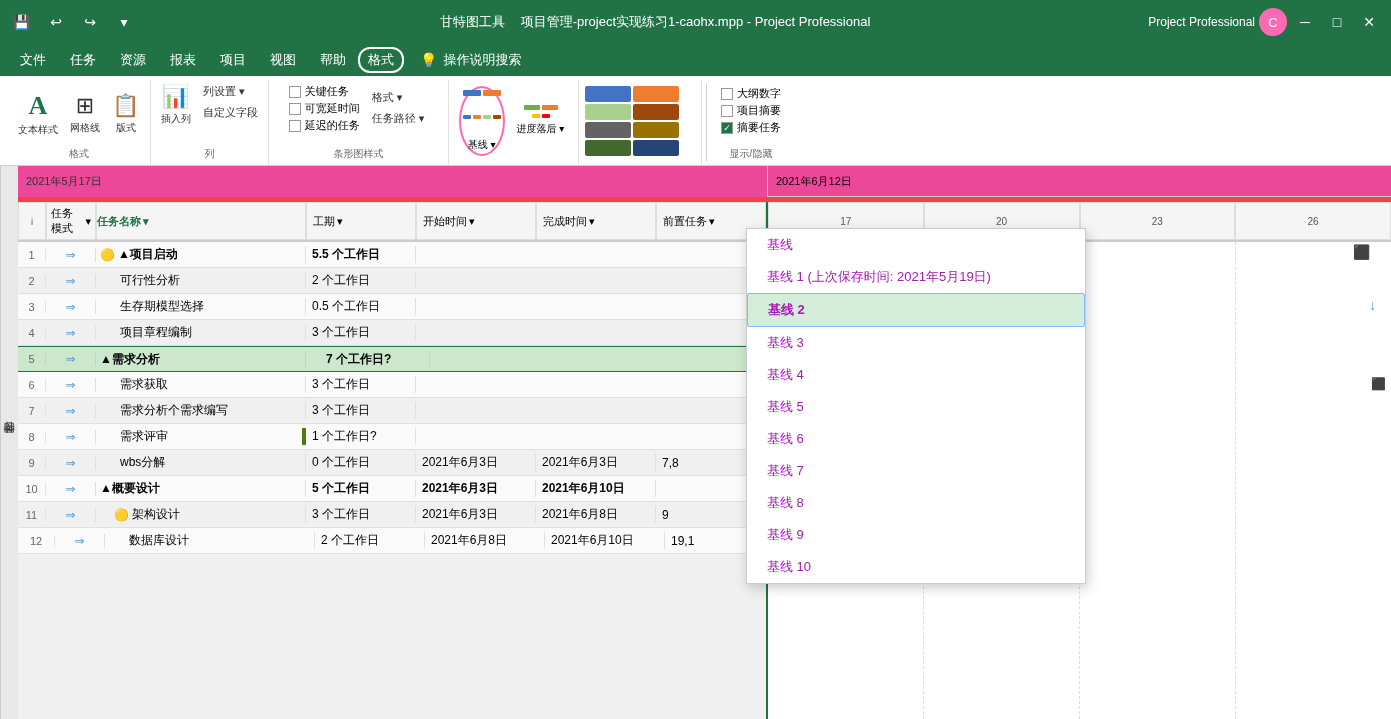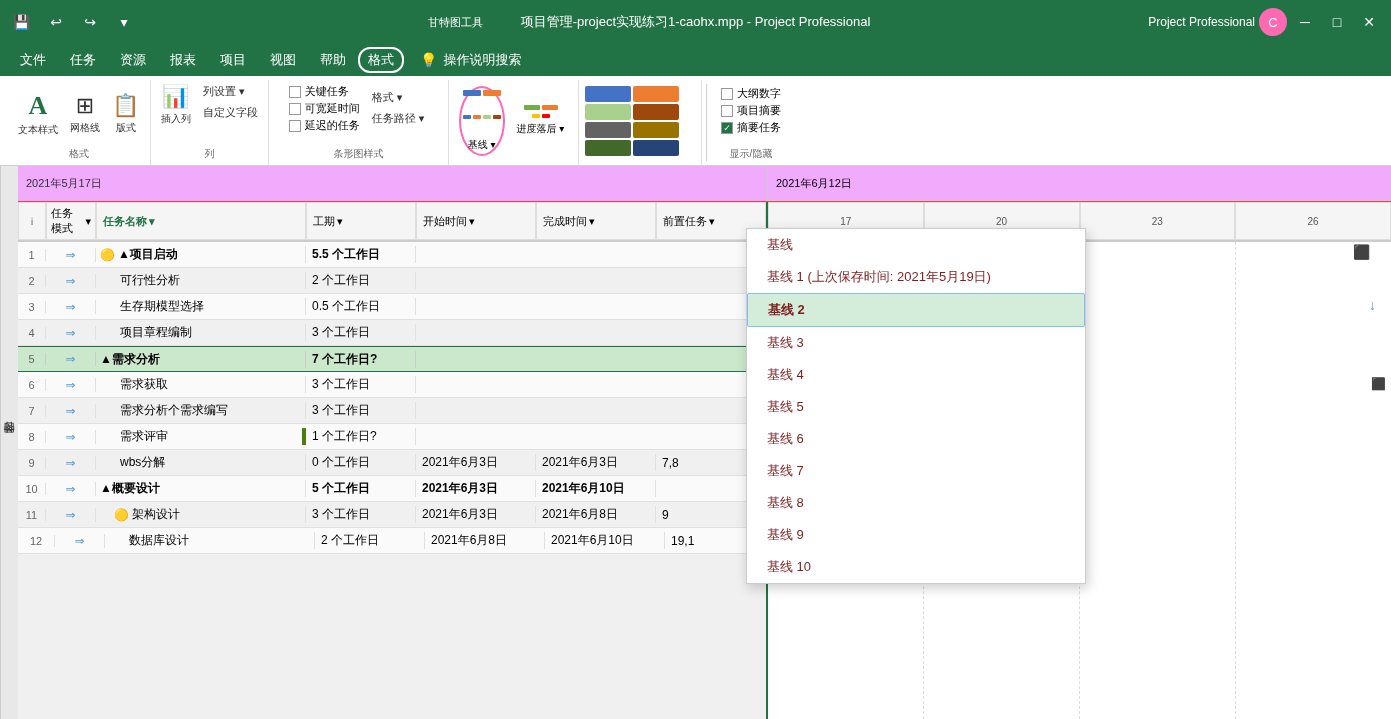--- a/index.html
+++ b/index.html
@@ -174,25 +174,25 @@
       border-right: 1px solid #ccc;
       writing-mode: vertical-rl;
       transform: rotate(180deg);
       font-size: 11px;
       color: #333;
       cursor: pointer;
     }
 
     
     .date-header {
-      background: #f0abfc;
+      background: #ec4899;
       height: 36px;
       display: flex;
       align-items: center;
-      border-bottom: 1px solid #ef4444;
+      border-bottom: 5px solid #ef4444;
       font-size: 11px;
     }
     .date-header-left {
       width: 750px;
       padding-left: 8px;
       display: flex;
       align-items: center;
       border-right: 1px solid #ccc;
       height: 100%;
       font-size: 11px;
@@ -207,21 +207,21 @@
       width: 340px;
       background: white;
       border: 1px solid #ccc;
       box-shadow: 2px 4px 12px rgba(0,0,0,0.2);
       z-index: 100;
       font-size: 13px;
     }
     .dd-item {
       padding: 7px 20px;
       cursor: pointer;
-      color: #7f1d1d;
+      color: #a21caf;
       border-bottom: none;
     }
     .dd-item.selected-dd {
       background: #d4edda;
       border: 1px solid #80bdff;
       border-radius: 2px;
       font-weight: bold;
     }
 
     
@@ -265,21 +265,21 @@
 </head>
 <body>
 
 <div id="title-bar">
   <div class="left-controls">
     <div class="tb-icon">💾</div>
     <div class="tb-icon">↩</div>
     <div class="tb-icon">↪</div>
     <div class="tb-icon">▾</div>
   </div>
-  <div style="position:absolute; left:428px; top:50%; transform:translateY(-50%); font-size:11px; color:white;">甘特图工具</div>
+  <div style="position:absolute; left:440px; top:50%; transform:translateY(-50%); font-size:13px; color:white;">甘特图工具</div>
   <div style="position:absolute; left:50%; transform:translateX(-50%); font-size:13px; color:white; white-space:nowrap;">项目管理-project实现练习1-caohx.mpp  -  Project Professional</div>
   <div class="right-controls">
     <span>Project Professional</span>
     <div class="user-btn">C</div>
     <div class="tb-icon">─</div>
     <div class="tb-icon">□</div>
     <div class="tb-icon">✕</div>
   </div>
 </div>
 
@@ -437,21 +437,21 @@
     </div>
 
     <div style="display:flex; background:#f5f5f5; border-bottom:2px solid #ccc;">
       <div style="display:flex; min-width:750px; border-right:2px solid #217346;">
         <div style="width:28px; border:1px solid #ddd; padding:3px 2px; text-align:center; font-size:10px; display:flex; align-items:center; justify-content:center;">
           <span style="color:#666;">ℹ</span>
         </div>
         <div style="width:50px; border:1px solid #ddd; padding:3px 4px; font-size:11px; display:flex; align-items:center;">
           任务模式<span style="margin-left:2px;">▾</span>
         </div>
-        <div style="min-width:210px; border:1px solid #ddd; padding:3px 6px; font-size:11px; color:#217346; font-weight:bold; display:flex; align-items:center;">
+        <div style="min-width:210px; border:1px solid #ddd; padding:3px 0; font-size:11px; color:#217346; font-weight:bold; display:flex; align-items:center;">
           任务名称<span style="margin-left:2px;">▾</span>
         </div>
         <div style="width:110px; border:1px solid #ddd; padding:3px 6px; font-size:11px; display:flex; align-items:center;">
           工期<span style="margin-left:2px;">▾</span>
         </div>
         <div style="width:120px; border:1px solid #ddd; padding:3px 6px; font-size:11px; display:flex; align-items:center;">
           开始时间<span style="margin-left:2px;">▾</span>
         </div>
         <div style="width:120px; border:1px solid #ddd; padding:3px 6px; font-size:11px; display:flex; align-items:center;">
           完成时间<span style="margin-left:2px;">▾</span>
@@ -514,21 +514,21 @@
           <div style="width:120px; border-right:1px solid #e0e0e0; padding:0 6px; font-size:12px;"></div>
           <div style="flex:1; padding:0 6px; font-size:12px;"></div>
         </div>
 
         <div style="display:flex; height:26px; align-items:center; background:#cce8cc; border-bottom:1px solid #217346; border-top:1px solid #217346;">
           <div style="width:28px; text-align:center; font-size:11px; color:#666; border-right:1px solid #ccc;">5</div>
           <div style="width:50px; text-align:center; border-right:1px solid #ccc; font-size:12px; color:#5b9bd5;">⇒</div>
           <div style="min-width:210px; border-right:1px solid #ccc; padding:0 4px; display:flex; align-items:center;">
             <strong>▲需求分析</strong>
           </div>
-          <div style="width:110px; border-right:1px solid #ccc; padding:0 6px; font-weight:bold; font-size:12px;">7 个工作日?</div>
+          <div style="width:110px; border-right:1px solid #ccc; padding:0 6px; font-weight:bold; font-size:12px;margin-left:14px;">7 个工作日?</div>
           <div style="width:120px; border-right:1px solid #ccc; padding:0 6px; font-size:12px;"></div>
           <div style="width:120px; border-right:1px solid #ccc; padding:0 6px; font-size:12px;"></div>
           <div style="flex:1; padding:0 6px; font-size:12px;"></div>
         </div>
 
         <div style="display:flex; height:26px; align-items:center; background:#fafafa; border-bottom:1px solid #e0e0e0;">
           <div style="width:28px; text-align:center; font-size:11px; color:#666; border-right:1px solid #e0e0e0;">6</div>
           <div style="width:50px; text-align:center; border-right:1px solid #e0e0e0; font-size:12px; color:#5b9bd5;">⇒</div>
           <div style="min-width:210px; border-right:1px solid #e0e0e0; padding:0 4px 0 24px;">需求获取</div>
           <div style="width:110px; border-right:1px solid #e0e0e0; padding:0 6px; font-size:12px;">3 个工作日</div>

